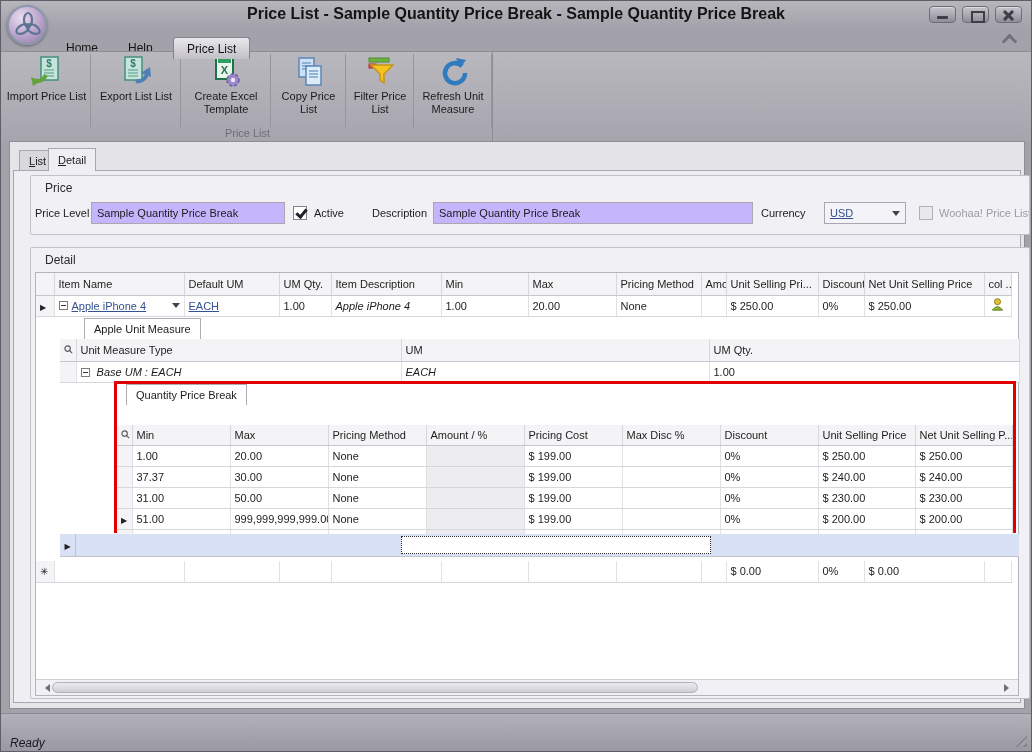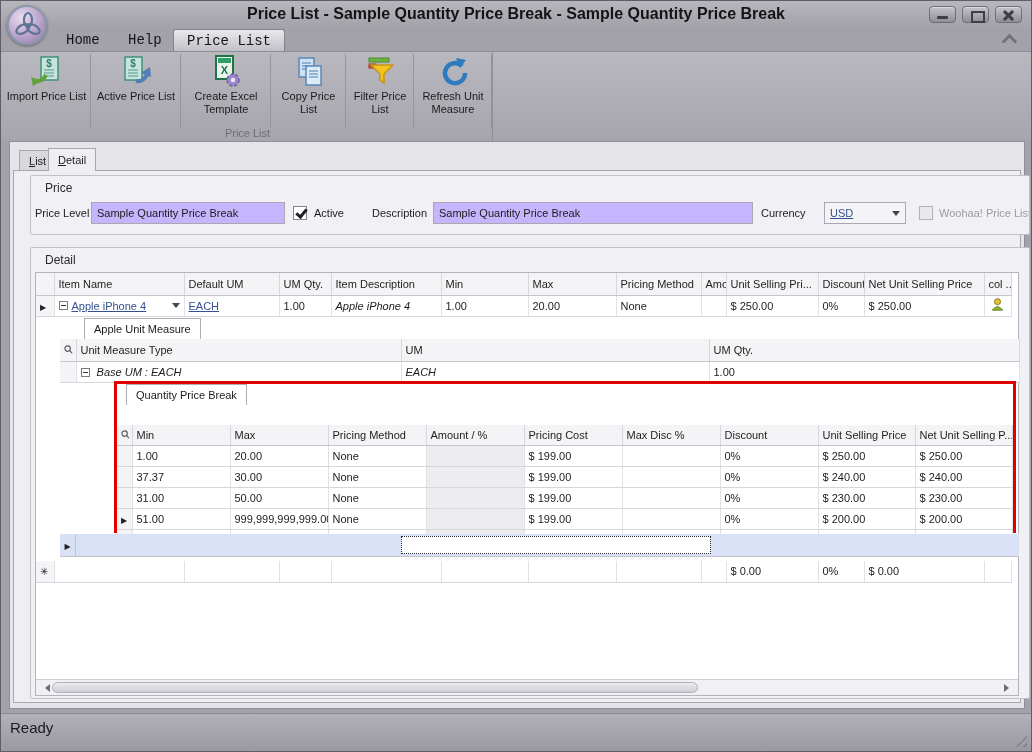--- a/index.html
+++ b/index.html
@@ -23,21 +23,21 @@
   .winbtn.close::after{ transform:rotate(-45deg);}
 
   
   .logo{ position:absolute; top:4px; left:6px; width:40px; height:40px; border-radius:50%;
     background:radial-gradient(circle at 35% 30%, #e9dcf0, #b9a3ca 55%, #8d78a5);
     border:2px solid #8b97ad; z-index:20; box-shadow:0 1px 3px rgba(0,0,0,.4);}
   .logo svg{ position:absolute; top:2px; left:2px;}
 
   
   .ribbon-tabs{ position:absolute; top:27px; left:0; width:100%; height:23px;}
-  .rtab{ position:absolute; top:1px; height:22px; line-height:22px; padding:0 13px; font-size:14px; color:#141414; cursor:default;font-family:Liberation Mono, monospace;}
+  .rtab{ position:absolute; top:9px; height:22px; line-height:22px; padding:0 13px; font-size:12px; color:#141414; cursor:default;}
   .rtab.selected{ background:linear-gradient(#e9e8ec,#c2c0c7); border:1px solid #84838c; border-bottom:none;
     border-radius:3px 3px 0 0; z-index:5;}
   .ribbon-collapse{ position:absolute; top:33px; right:15px; width:14px; height:10px;}
   .ribbon-collapse::after{ content:""; display:block; width:8px; height:8px; margin:2px auto;
     border-left:3px solid #73727b; border-top:3px solid #73727b; transform:rotate(45deg);}
 
   
   .ribbon-body{ position:absolute; top:50px; left:0; width:100%; height:90px;
     background:linear-gradient(#bab8bf,#a6a4ac); border-top:1px solid #8e8d95;}
   .ribbon-group{ position:absolute; left:2px; top:0; width:490px; height:90px; border-right:1px solid #8e8d95;}
@@ -109,21 +109,21 @@
   .hscroll{ position:absolute; left:0; right:0; bottom:0; height:16px; background:#f1f0f4; border-top:1px solid #cfced6;}
   .harrow{ position:absolute; top:4px; width:0; height:0; border:4px solid transparent;}
   .harrow.left{ left:5px; border-right:5px solid #6f6e77;}
   .harrow.right{ right:5px; border-left:5px solid #6f6e77;}
   .hthumb{ position:absolute; left:16px; top:2px; width:646px; height:11px; border-radius:6px;
     background:linear-gradient(#ecebef,#cfced6); border:1px solid #b2b1b9;}
 
   
   .statusbar{ position:absolute; left:0; bottom:0; width:100%; height:38px;
     background:linear-gradient(#b2b0b8,#9a98a1); border-top:1px solid #8a8991;}
-  .statusbar .stext{ position:absolute; left:9px; top:5px; font-size:15px; color:#19191f;}
+  .statusbar .stext{ position:absolute; left:9px; top:22px; font-size:12px; color:#19191f;font-style:italic;}
   .grip{ position:absolute; right:4px; bottom:4px; width:13px; height:13px;
     background:repeating-linear-gradient(135deg,#85848d 0 2px,transparent 2px 5px);
     clip-path:polygon(100% 0,100% 100%,0 100%);}
 </style>
 </head>
 <body>
 
 <div id="window">
 
   <div class="titlebar">
@@ -170,21 +170,21 @@
       <div class="rbtn" style="left:89px;width:89px">
         <div class="ricon">
           <svg width="34" height="34" viewBox="0 0 34 34">
             <rect x="6" y="2" width="17" height="23" fill="#c7e4db" stroke="#43907e" stroke-width="1.5"></rect>
             <text x="14" y="12" font-size="10" font-weight="bold" fill="#2f7d6b" text-anchor="middle" font-family="Liberation Sans">$</text>
             <path d="M9 15h10M9 18h10M9 21h10" stroke="#78b2a4" stroke-width="1.5"></path>
             <path d="M17 26c4 1 8-1 11-6" fill="none" stroke="#4f7fb5" stroke-width="4"></path>
             <polygon points="31,12 32,22 22,18" fill="#4f7fb5"></polygon>
           </svg>
         </div>
-        <div class="rlabel">Active Price List</div>
+        <div class="rlabel">Export List List</div>
       </div>
 
       <div class="rbtn" style="left:179px;width:89px">
         <div class="ricon">
           <svg width="34" height="34" viewBox="0 0 34 34">
             <rect x="7" y="1" width="17" height="23" fill="#e9f4ee" stroke="#217346" stroke-width="2"></rect>
             <rect x="9" y="3" width="13" height="5" fill="#2e9e62"></rect>
             <text x="15.5" y="19" font-size="11" font-weight="bold" fill="#217346" text-anchor="middle" font-family="Liberation Sans">X</text>
             <circle cx="24" cy="25" r="6" fill="#9b87c9" stroke="#6f5da3" stroke-width="1.5" stroke-dasharray="3 2"></circle>
             <circle cx="24" cy="25" r="2.2" fill="#ece8f5"></circle>

